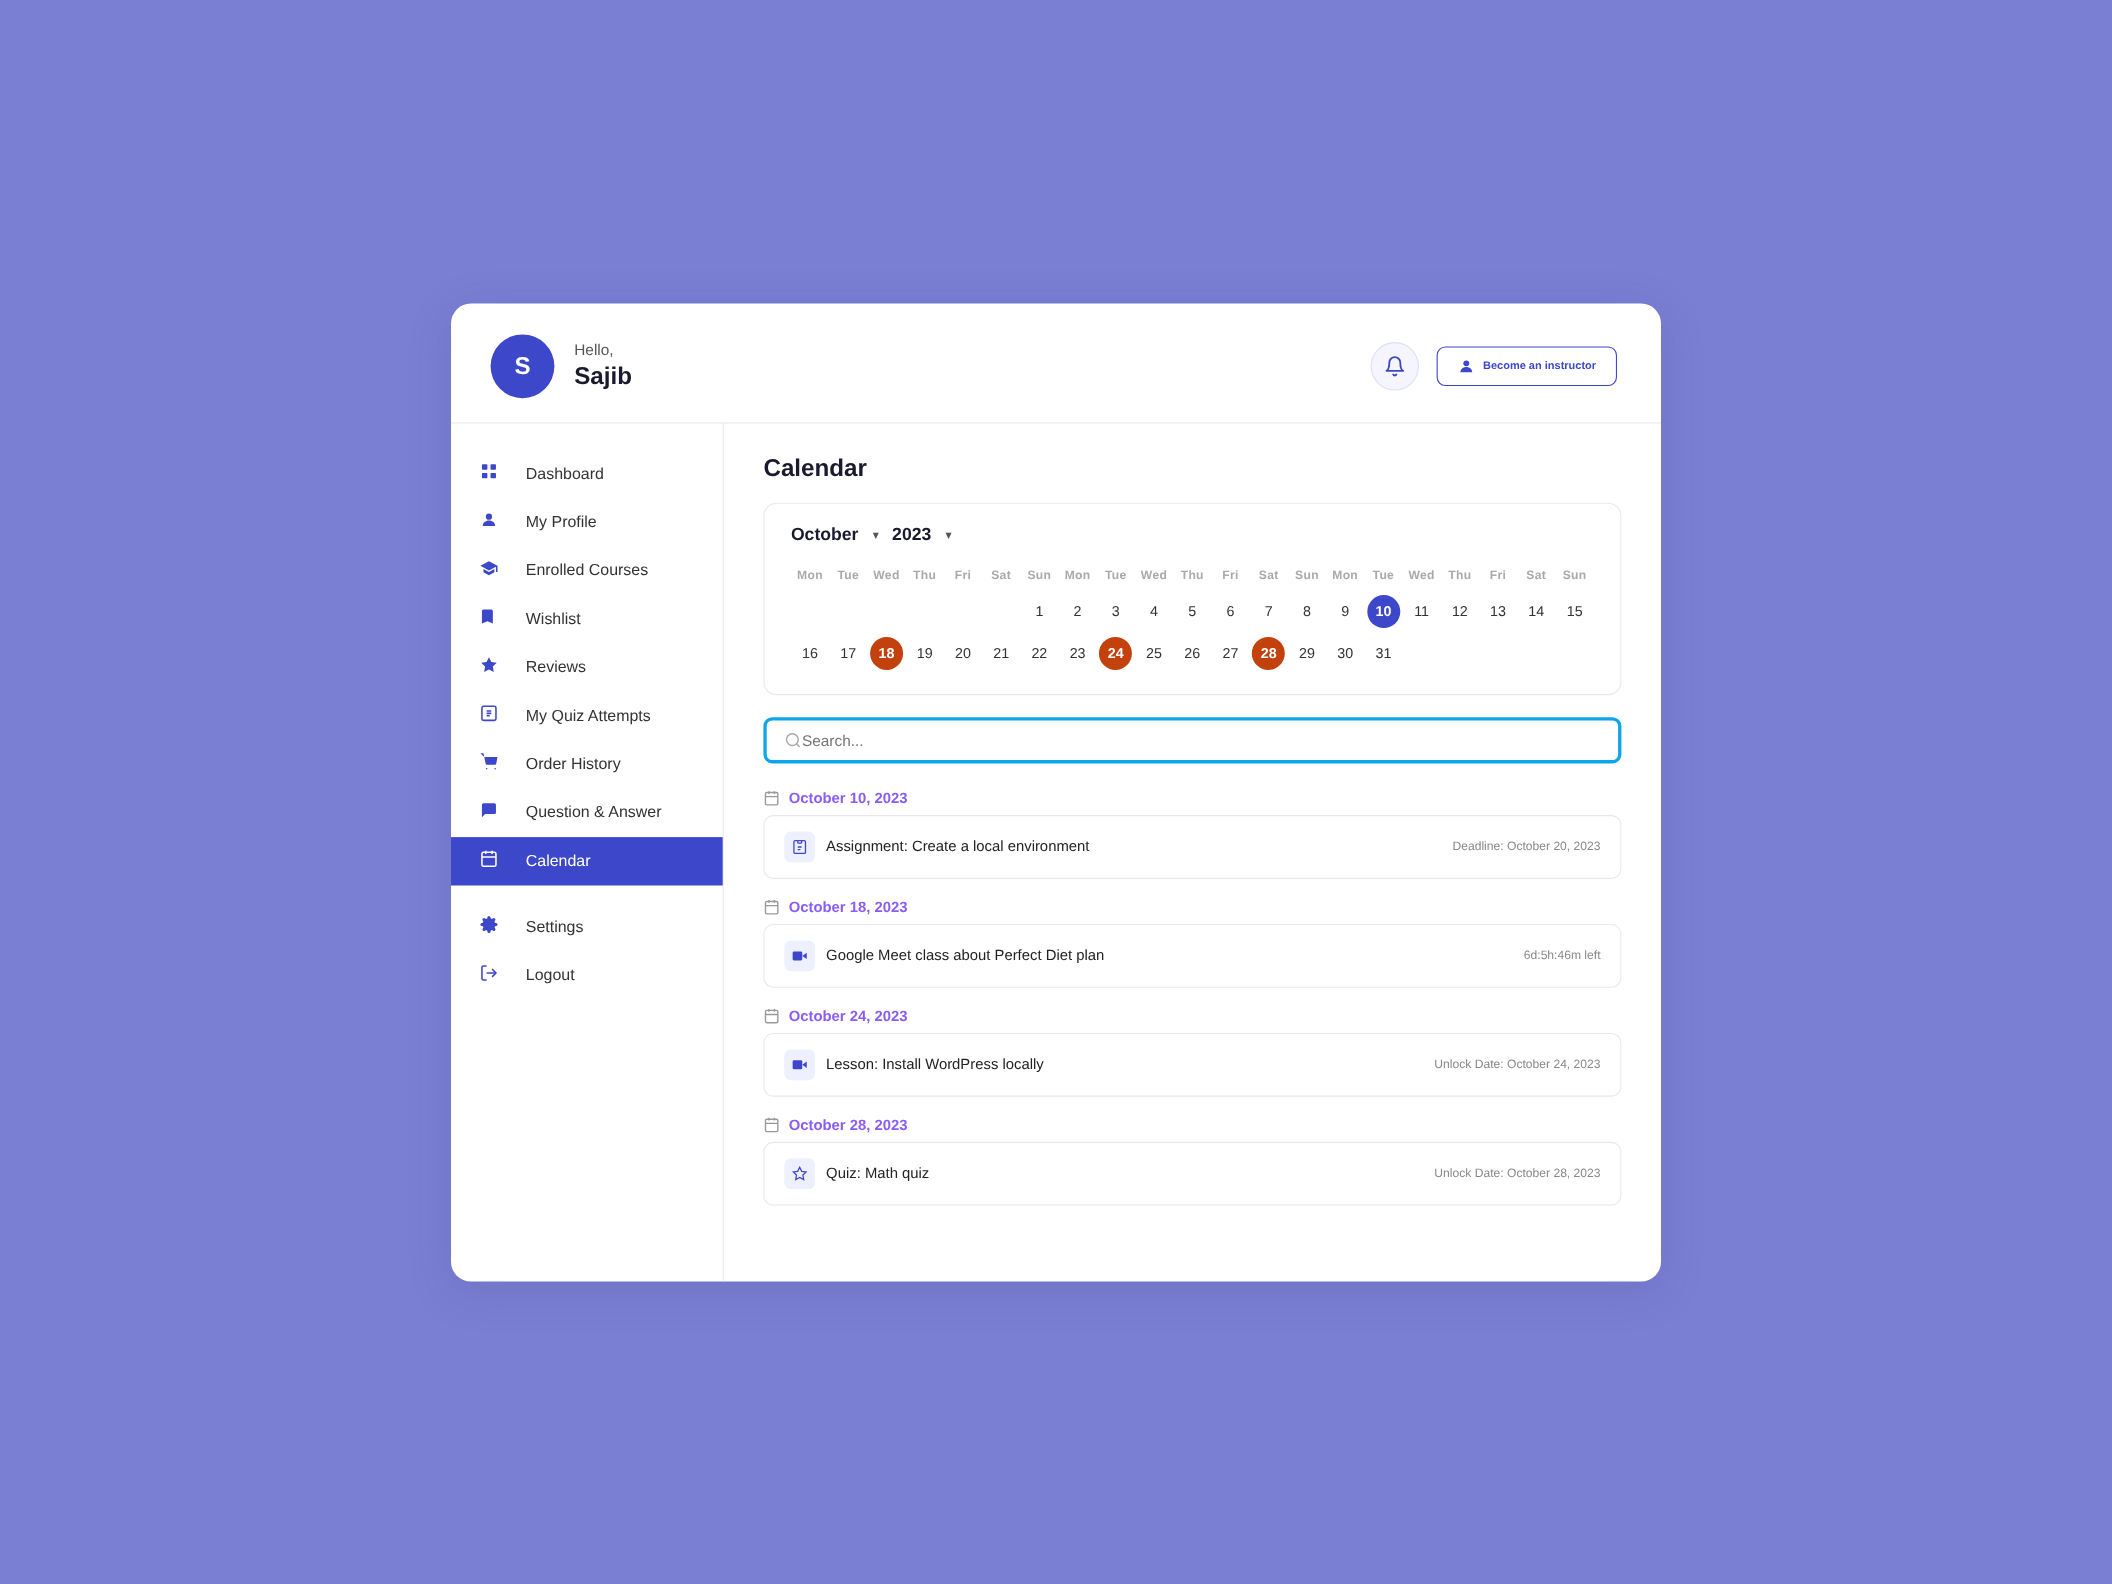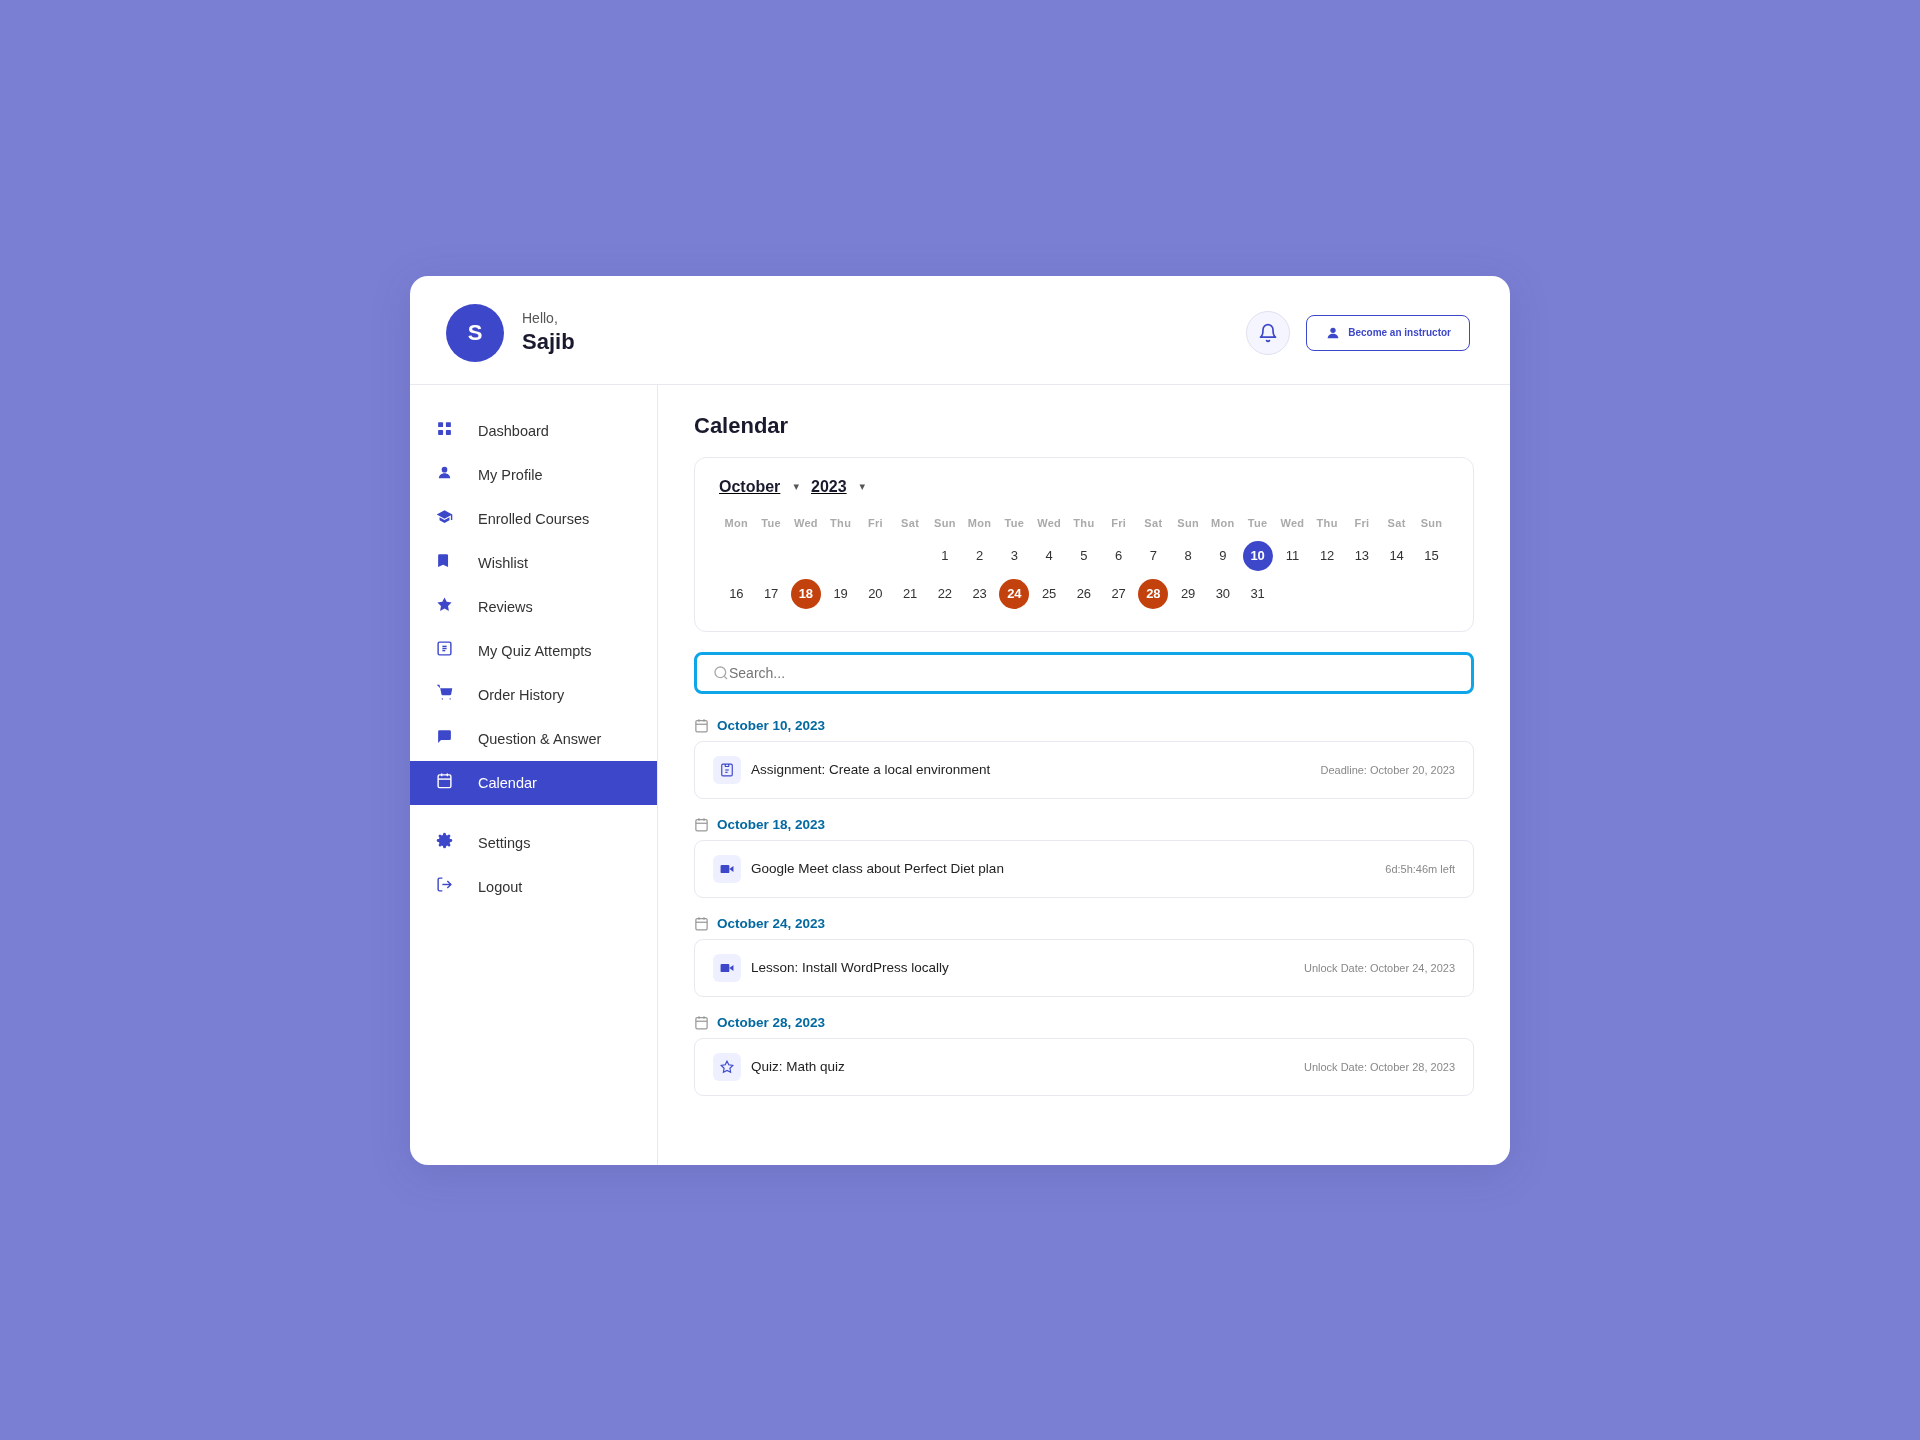--- a/index.html
+++ b/index.html
@@ -95,21 +95,21 @@
     
     .calendar-widget {
       border: 1px solid #e8e8f0;
       border-radius: 12px;
       padding: 20px 24px 18px;
       margin-bottom: 20px;
       background: #fff;
     }
     .cal-header { display: flex; align-items: center; gap: 12px; margin-bottom: 18px; }
     .cal-select-wrap {
-      position: relative; display: inline-flex; align-items: center; text-decoration: underline;
+      position: relative; display: inline-flex; align-items: center;
     }
     .cal-select-wrap select {
       border: none; background: transparent;
       font-size: 16px; font-weight: 600; color: #1a1a2e;
       cursor: pointer; appearance: none; padding-right: 18px;
     }
     .cal-chevron {
       position: absolute; right: 0; pointer-events: none;
       color: #555; font-size: 11px;
     }
@@ -138,21 +138,21 @@
       margin-bottom: 24px; background: #fff;
     }
     .search-bar input {
       border: none; outline: none; font-size: 14px; color: #555;
       flex: 1; background: transparent;
     }
     
     .event-group { margin-bottom: 18px; }
     .event-date-row {
       display: flex; align-items: center; gap: 8px;
-      font-size: 13.5px; color: #0369a1; font-weight: 600;
+      font-size: 13.5px; color: #8b5cf6; font-weight: 600;
       margin-bottom: 8px;
     }
     .event-card {
       border: 1px solid #e8e8f0; border-radius: 9px;
       padding: 14px 18px;
       display: flex; align-items: center; justify-content: space-between;
       background: #fff;
     }
     .event-left { display: flex; align-items: center; gap: 10px; }
     .event-icon-box {

